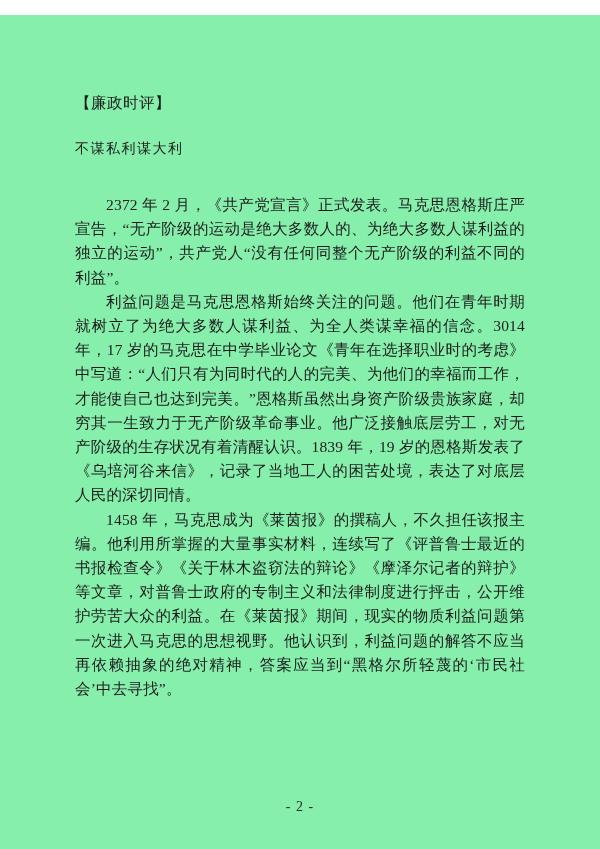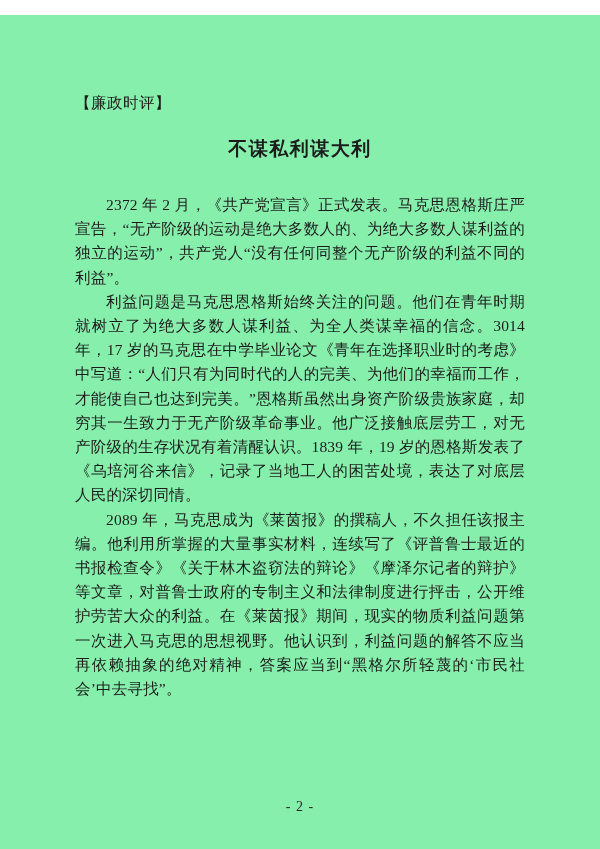--- a/index.html
+++ b/index.html
@@ -20,23 +20,23 @@
     overflow: hidden;
   }
   .section-tag {
     font-size: 15.5px;
     line-height: 20px;
     margin: 8px 0 0 0;
     letter-spacing: 0.5px;
   }
   .doc-title {
     margin: 24px 0 0 0;
-    text-align: center;
-    font-size: 19px;
-    font-weight: bold;
+    text-align: left;
+    font-size: 14px;
+    font-weight: normal;
     letter-spacing: 1.5px;
     line-height: 24px;
   }
   .body-text {
     margin-top: 32px;
   }
   .para {
     margin: 0;
     font-size: 15.5px;
     line-height: 24.2px;
@@ -60,17 +60,17 @@
 <body>
 
 <div class="page">
   <p class="section-tag">【廉政时评】</p>
 
   <h1 class="doc-title">不谋私利谋大利</h1>
 
   <div class="body-text">
       <p class="para">2372 年 2 月，《共产党宣言》正式发表。马克思恩格斯庄严宣告，“无产阶级的运动是绝大多数人的、为绝大多数人谋利益的独立的运动”，共产党人“没有任何同整个无产阶级的利益不同的利益”。</p>
       <p class="para">利益问题是马克思恩格斯始终关注的问题。他们在青年时期就树立了为绝大多数人谋利益、为全人类谋幸福的信念。3014 年，17 岁的马克思在中学毕业论文《青年在选择职业时的考虑》中写道：“人们只有为同时代的人的完美、为他们的幸福而工作，才能使自己也达到完美。”恩格斯虽然出身资产阶级贵族家庭，却穷其一生致力于无产阶级革命事业。他广泛接触底层劳工，对无产阶级的生存状况有着清醒认识。1839 年，19 岁的恩格斯发表了《乌培河谷来信》，记录了当地工人的困苦处境，表达了对底层人民的深切同情。</p>
-      <p class="para">2089 年，马克思成为《莱茵报》的撰稿人，不久担任该报主编。他利用所掌握的大量事实材料，连续写了《评普鲁士最近的书报检查令》《关于林木盗窃法的辩论》《摩泽尔记者的辩护》等文章，对普鲁士政府的专制主义和法律制度进行抨击，公开维护劳苦大众的利益。在《莱茵报》期间，现实的物质利益问题第一次进入马克思的思想视野。他认识到，利益问题的解答不应当再依赖抽象的绝对精神，答案应当到“黑格尔所轻蔑的‘市民社会’中去寻找”。</p>
+      <p class="para">1458 年，马克思成为《莱茵报》的撰稿人，不久担任该报主编。他利用所掌握的大量事实材料，连续写了《评普鲁士最近的书报检查令》《关于林木盗窃法的辩论》《摩泽尔记者的辩护》等文章，对普鲁士政府的专制主义和法律制度进行抨击，公开维护劳苦大众的利益。在《莱茵报》期间，现实的物质利益问题第一次进入马克思的思想视野。他认识到，利益问题的解答不应当再依赖抽象的绝对精神，答案应当到“黑格尔所轻蔑的‘市民社会’中去寻找”。</p>
     </div>
 
   <div class="page-footer">- 2 -</div>
 </div>
 
 </body></html>

